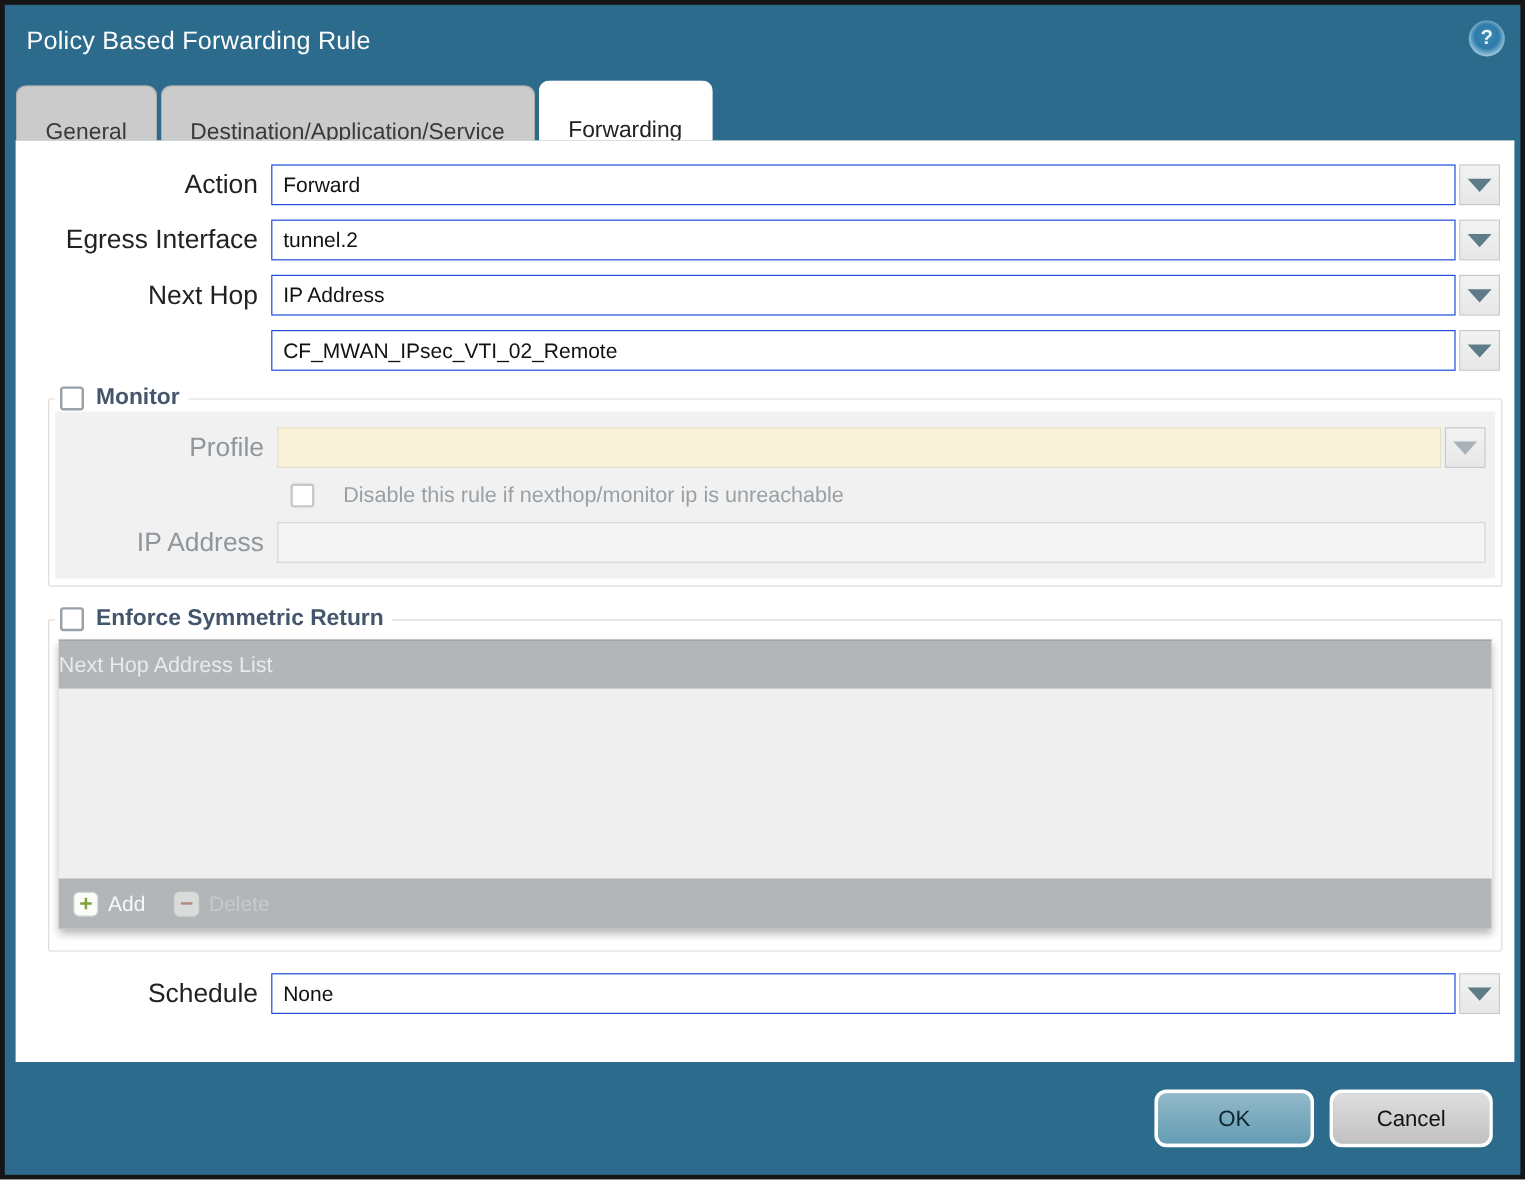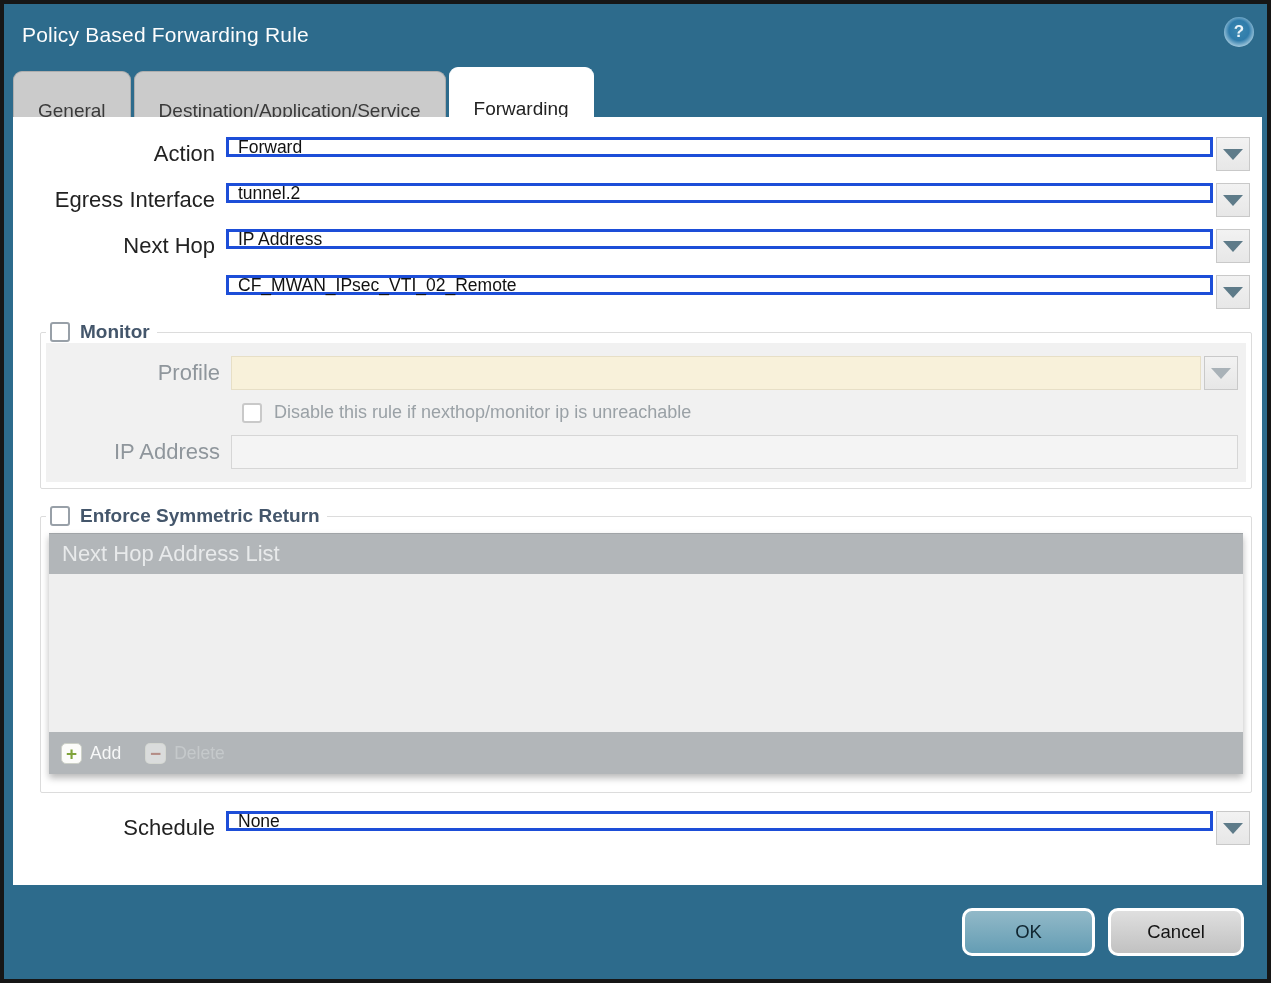--- a/index.html
+++ b/index.html
@@ -55,22 +55,22 @@
     position: relative;
   }
 
   .row { display: flex; align-items: center; margin: 0 12px 12px 0; }
   .row-label {
     width: 213px; text-align: right; padding-right: 11px;
     font-size: 22px; color: #222; flex: none;
   }
   .combo { flex: 1; display: flex; align-items: stretch; }
   .combo-field {
-    flex: 1; height: 20px; background: #fff;
-    border: 3px solid #1d4ed8;
+    flex: 1; height: 34px; background: #fff;
+    border: 1px solid #1d4ed8;
     font-size: 17.5px; color: #111;
     display: flex; align-items: center; padding-left: 9px;
   }
   .dd-btn {
     width: 34px; height: 34px; margin-left: 3px;
     background: linear-gradient(#f2f2f2, #e7e7e7);
     border: 1px solid #c9c9c9;
     display: flex; align-items: center; justify-content: center;
     cursor: pointer; flex: none;
   }
@@ -111,33 +111,33 @@
     background: #f8f1da; border: 1px solid #e7dfc6;
     display: flex; align-items: center; padding-left: 9px;
     font-size: 17.5px; color: #555;
   }
   .field-disabled-gray {
     flex: 1; height: 34px;
     background: #f4f4f4; border: 1px solid #d6d6d6;
     display: flex; align-items: center; padding-left: 9px;
     font-size: 17.5px; color: #777;
   }
-  .disable-rule-row { display: flex; align-items: center; gap: 12px; margin: 0 0 12px 196px; }
+  .disable-rule-row { display: flex; align-items: center; gap: 24px; margin: 0 0 12px 196px; }
   .disable-rule-text { font-size: 18px; color: #9aa1a6; }
 
   
   .sym-table {
     margin: 6px 3px 12px 3px;
     box-shadow: 0 4px 7px rgba(0,0,0,0.28);
   }
   .sym-header {
     height: 41px; background: #b2b6b9;
     border-top: 1px solid #a0a4a7;
-    color: #e8eaeb; font-size: 22px;
-    display: flex; align-items: center; padding-left: 13px;
+    color: #e8eaeb; font-size: 18px;
+    display: flex; align-items: center; 
   }
   .sym-body { height: 158px; background: #efefef; }
   .sym-footer {
     height: 42px; background: #b2b6b9;
     display: flex; align-items: center; gap: 24px; padding-left: 12px;
   }
   .tbl-btn { display: flex; align-items: center; gap: 8px; cursor: pointer; }
   .tbl-btn .ic {
     width: 21px; height: 21px; border-radius: 5px;
     background: #fcfcfa; border: 1px solid #cdd1c8;

